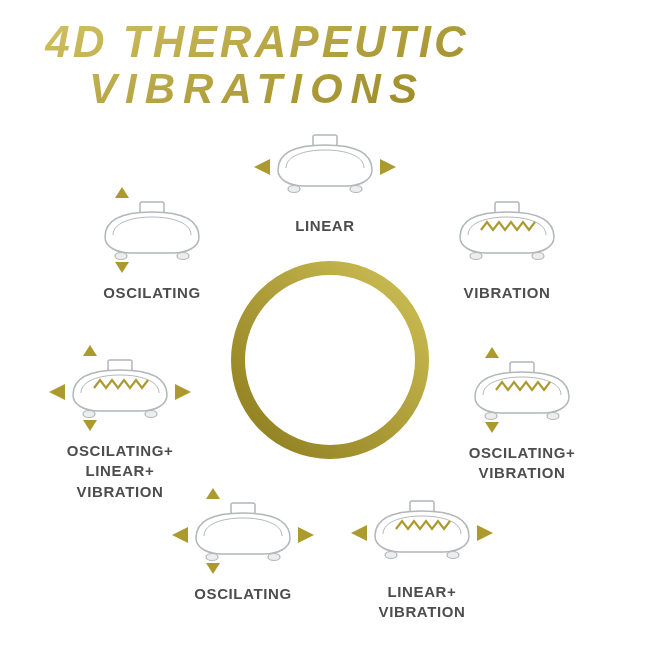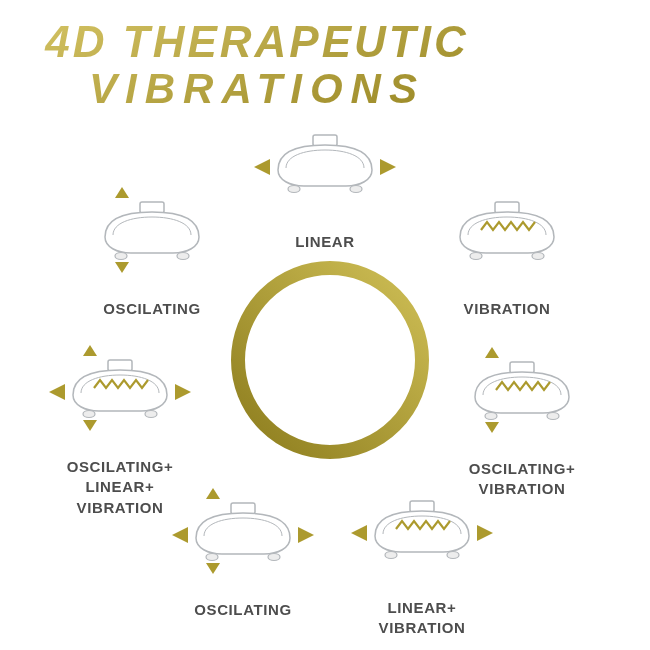--- a/index.html
+++ b/index.html
@@ -13,21 +13,21 @@
     background:linear-gradient(160deg,var(--gold-light),var(--gold-dark));
     -webkit-background-clip:text;background-clip:text;
     -webkit-text-fill-color:transparent;color:var(--gold);
   }
   .title .t1{font-size:44px;display:block;}
   .title .t2{font-size:42px;display:block;letter-spacing:8px;}
   .ring{position:absolute;left:220px;top:250px;}
   .item{position:absolute;width:170px;text-align:center;}
   .item .machine{width:150px;height:90px;margin:0 auto;}
   .item .label{
-    margin-top:24px;font-weight:bold;color:var(--label);
+    margin-top:8px;font-weight:bold;color:var(--label);
     font-size:15px;letter-spacing:.6px;line-height:1.35;
   }
   .item-linear{left:240px;top:118px;}
   .item-oscilating{left:67px;top:185px;}
   .item-vibration{left:422px;top:185px;}
   .item-osc-lin-vib{left:35px;top:343px;}
   .item-osc-vib{left:437px;top:345px;}
   .item-osc-linear{left:158px;top:486px;}
   .item-lin-vib{left:337px;top:484px;}
 </style>

